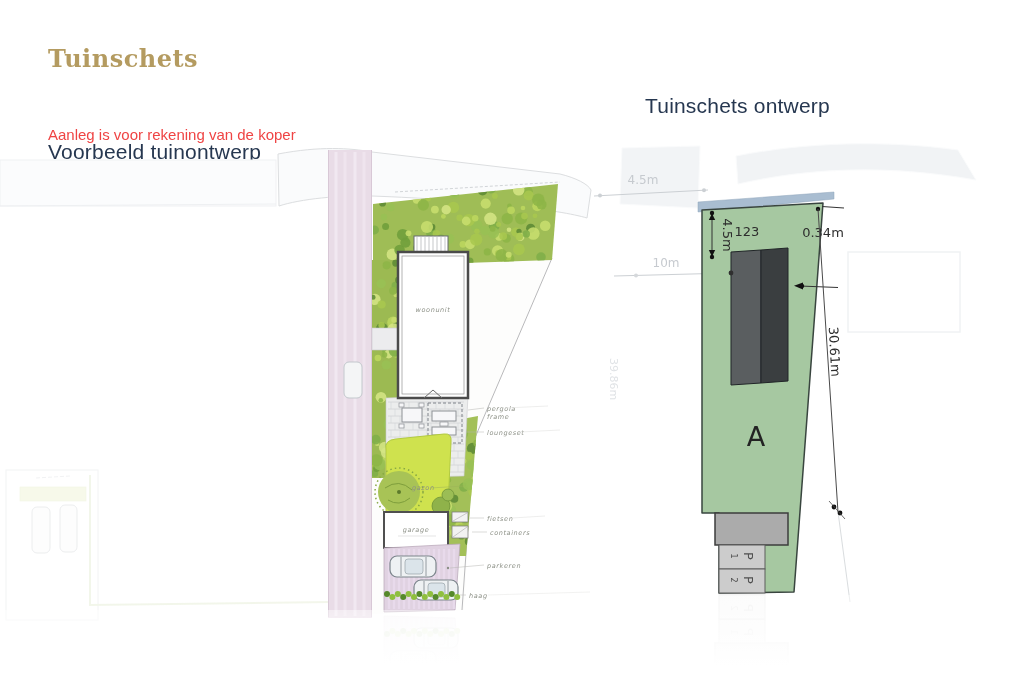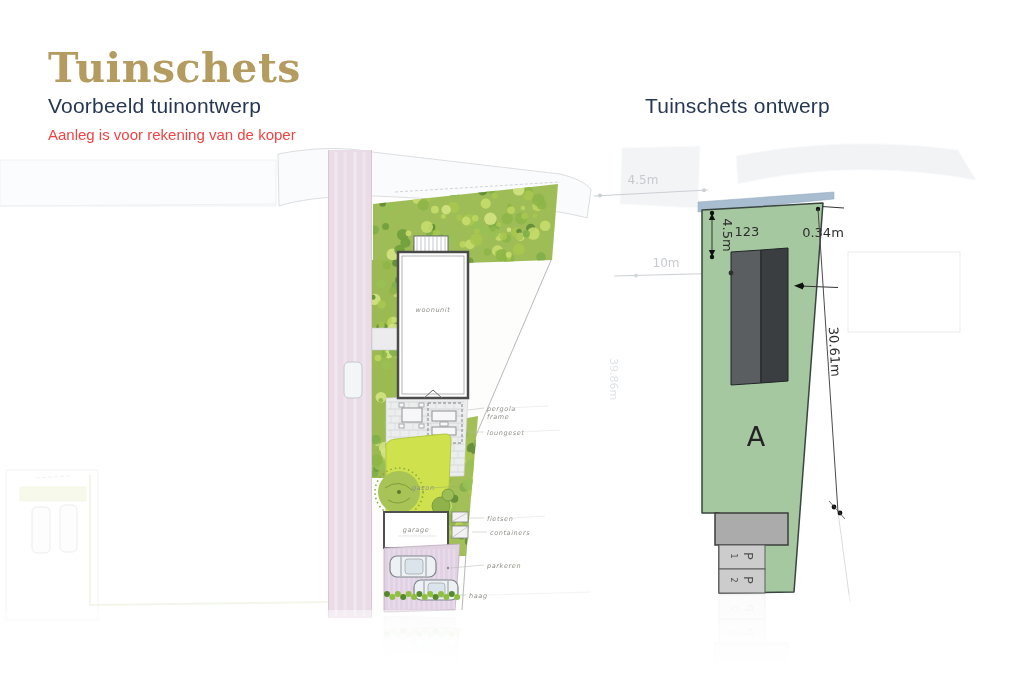--- a/index.html
+++ b/index.html
@@ -3,27 +3,27 @@
 <meta charset="utf-8">
 <style>
   html,body{margin:0;padding:0;}
   body{
     width:1024px;height:683px;overflow:hidden;background:#ffffff;
     font-family:"Liberation Sans", sans-serif;position:relative;
   }
   .page-title{
     position:absolute;left:48px;top:44px;
     font-family:"DejaVu Serif", serif;font-weight:700;
-    font-size:41px;letter-spacing:.5px;color:#b49b60;
+    font-size:24px;letter-spacing:.5px;color:#b49b60;
   }
   .panel-heading{
     position:absolute;top:94px;font-size:21px;color:#263750;
     font-weight:500;letter-spacing:.2px;
   }
-  .panel-heading.left{left:48px;}
+  .panel-heading.left{left:48px;margin-top:46px;}
   .panel-heading.right{left:645px;}
   .panel-sub{
     position:absolute;left:48px;top:126px;font-size:15px;color:#ef4444;
   }
   .sketch-wrap{position:absolute;left:0;top:140px;width:600px;height:543px;}
   .tech-wrap{position:absolute;left:586px;top:140px;width:434px;height:543px;}
   svg{display:block;font-family:"DejaVu Sans", sans-serif;}
   svg text{user-select:none;}
   .hand{font-size:6.5px;fill:#8b8f85;font-style:italic;letter-spacing:.6px;}
   .dim{fill:#2d2d2d;font-size:13px;}

